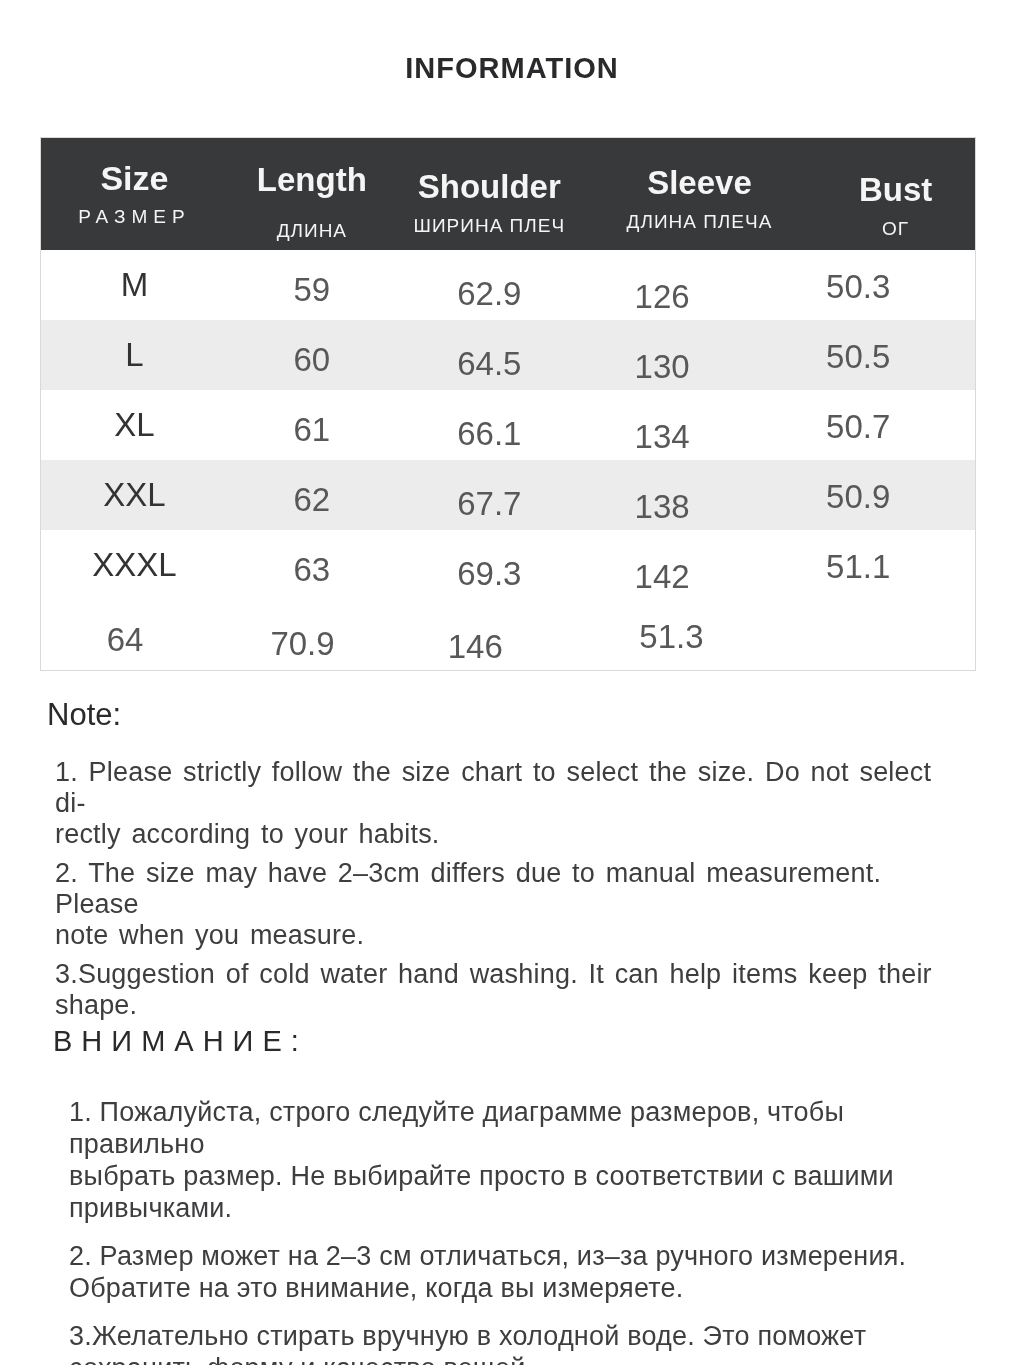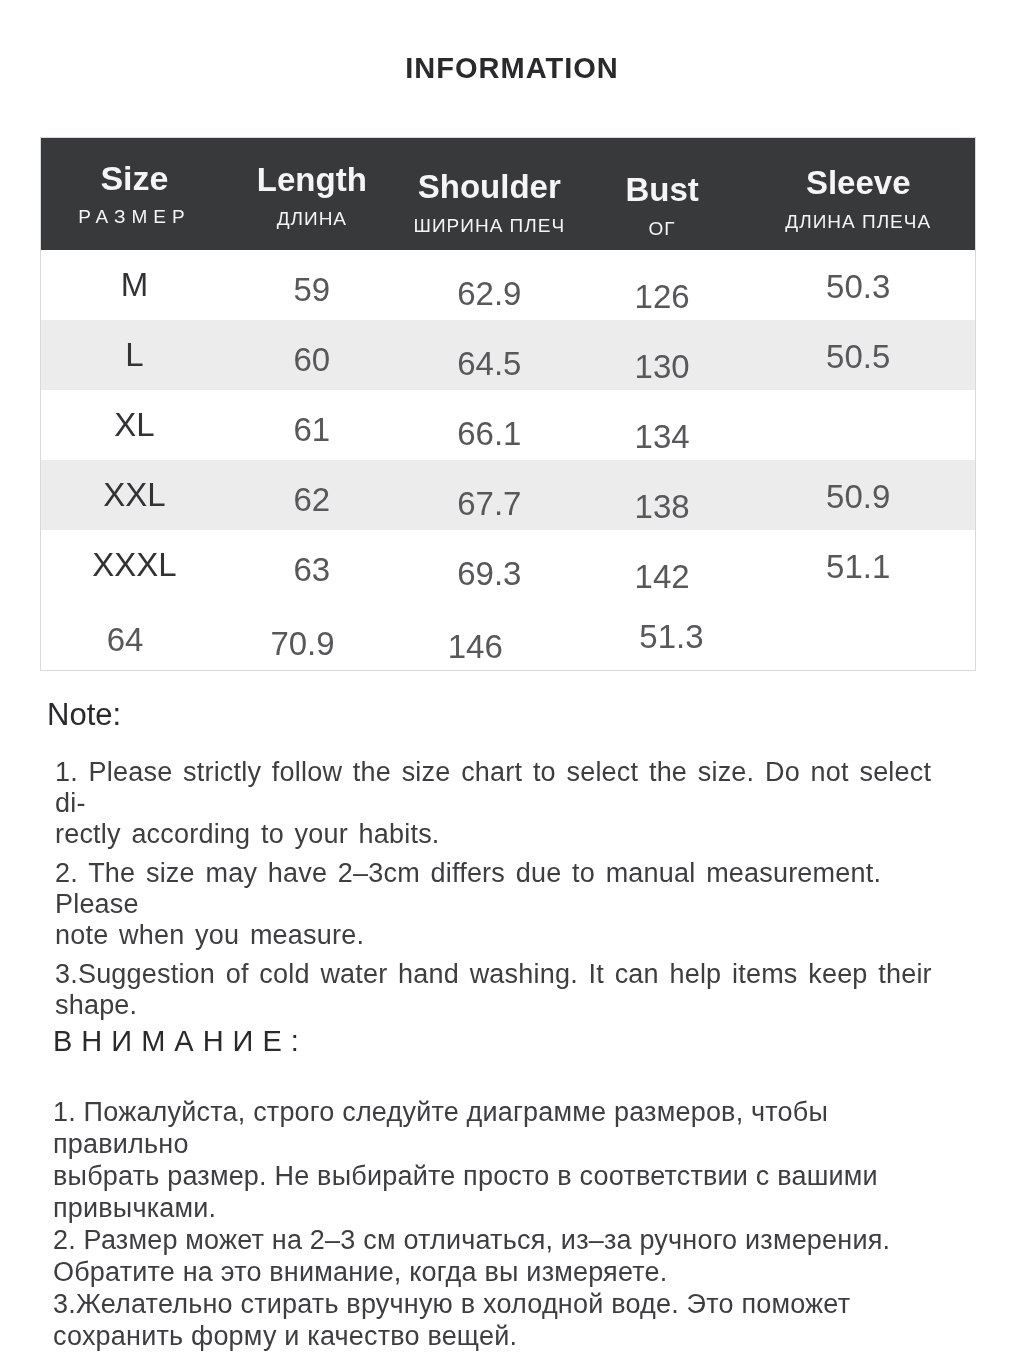--- a/index.html
+++ b/index.html
@@ -43,21 +43,21 @@
   .th .ru{font-size:19px;line-height:24px;margin-top:7px;letter-spacing:1px;}
   .th.c0 .ru{letter-spacing:6px;}
   .th.c0 .en{font-size:34px;}
   
   .th.c1{transform:translateY(2px);}
   .th.c2{transform:translateY(9px);}
   .th.c3{transform:translateY(12px);}
   .th.c4{transform:translateY(5px);}
 
   .c0{width:20%;}
-  .c1{width:18%;}
+  .c1{width:18%;gap:12px;}
   .c2{width:20%;}
   .c3{width:17%;}
   .c4{width:25%;}
 
   .tr{display:flex;height:70px;align-items:center;background:#fff;}
   .tr.alt{background:var(--table-row-alt-bg);}
   .td{text-align:center;font-size:33px;font-weight:300;color:var(--value-text);}
   .td.size{color:#333335;font-weight:400;}
   .tr .td.c1{transform:translateY(5px);}
   .tr .td.c2{transform:translateY(9px);}
@@ -75,21 +75,21 @@
     white-space:pre-line;word-spacing:3px;letter-spacing:0.2px;
   }
 
   
   .notes-ru{position:absolute;left:53px;top:1022px;width:910px;}
   .attention-heading{
     font-size:29px;font-weight:500;color:var(--heading-text);
     letter-spacing:9px;margin:0 0 36px 0;line-height:38px;
   }
   .notes-ru p{
-    margin:0;font-size:27px;line-height:32px;color:var(--body-text);
+    margin:16px;font-size:27px;line-height:32px;color:var(--body-text);
     white-space:pre-line;letter-spacing:0.2px;
   }
 </style>
 </head>
 <body>
 
 <div class="page">
 
   <h1 class="page-title">INFORMATION</h1>
 
@@ -100,27 +100,27 @@
         <div class="ru">РАЗМЕР</div>
       </div>
       <div class="th c1">
         <div class="en">Length</div>
         <div class="ru">ДЛИНА</div>
       </div>
       <div class="th c2">
         <div class="en">Shoulder</div>
         <div class="ru">ШИРИНА ПЛЕЧ</div>
       </div>
+      <div class="th c4">
+        <div class="en">Sleeve</div>
+        <div class="ru">ДЛИНА ПЛЕЧА</div>
+      </div>
       <div class="th c3">
         <div class="en">Bust</div>
         <div class="ru">ОГ</div>
-      </div>
-      <div class="th c4">
-        <div class="en">Sleeve</div>
-        <div class="ru">ДЛИНА ПЛЕЧА</div>
       </div>
     </div>
 
     <div class="tbody">
       <div class="tr">
         <div class="td size c0">M</div>
         <div class="td c1">59</div>
         <div class="td c2">62.9</div>
         <div class="td c3">126</div>
         <div class="td c4">50.3</div>
@@ -130,20 +130,21 @@
         <div class="td c1">60</div>
         <div class="td c2">64.5</div>
         <div class="td c3">130</div>
         <div class="td c4">50.5</div>
       </div>
       <div class="tr">
         <div class="td size c0">XL</div>
         <div class="td c1">61</div>
         <div class="td c2">66.1</div>
         <div class="td c3">134</div>
+        <div class="td c4">50.7</div>
       </div>
       <div class="tr alt">
         <div class="td size c0">XXL</div>
         <div class="td c1">62</div>
         <div class="td c2">67.7</div>
         <div class="td c3">138</div>
         <div class="td c4">50.9</div>
       </div>
       <div class="tr">
         <div class="td size c0">XXXL</div>

